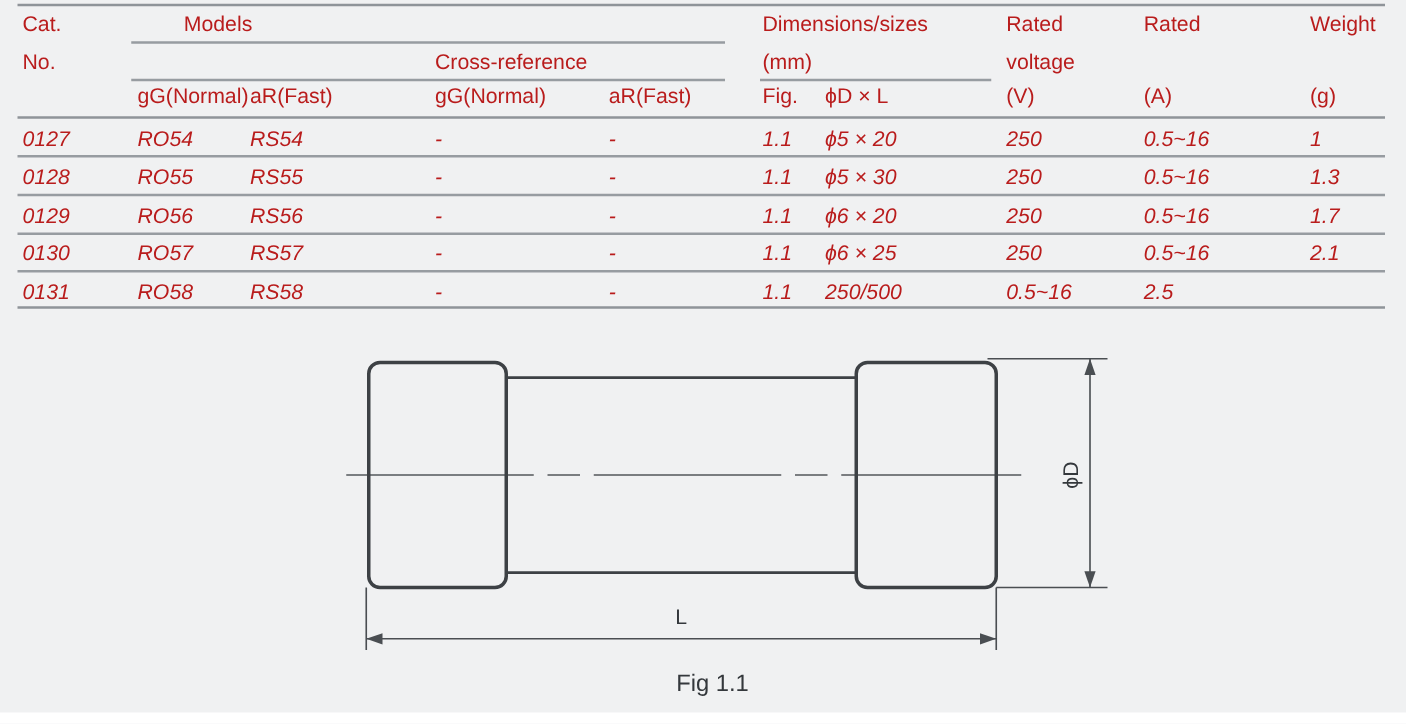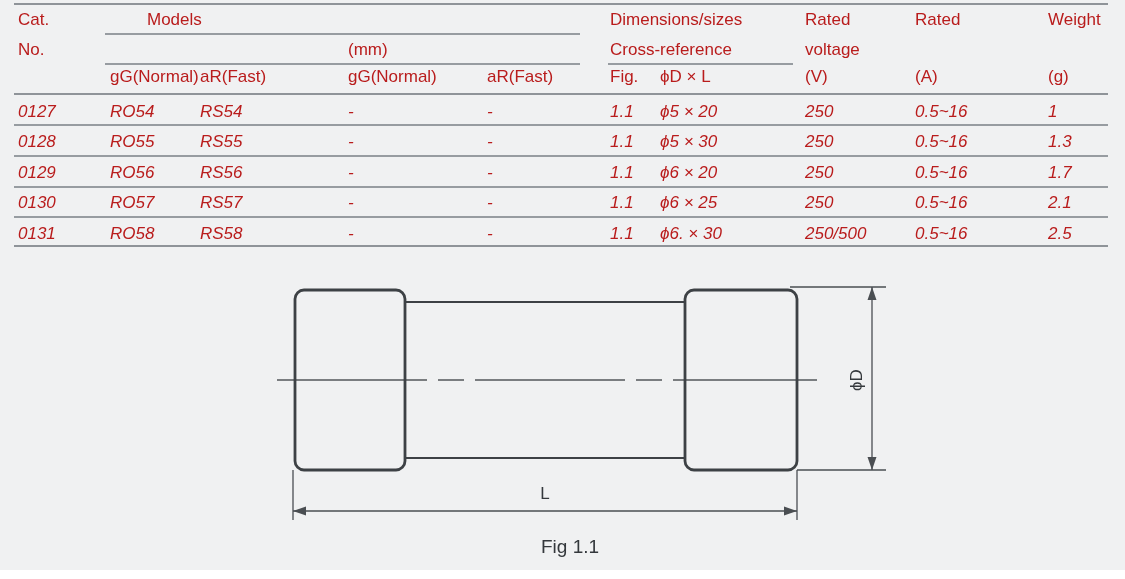--- a/index.html
+++ b/index.html
@@ -53,22 +53,22 @@
     <span class="cell sp2">Dimensions/sizes</span>
     <span class="cell">Rated</span>
     <span class="cell">Rated</span>
     <span class="cell">Weight</span>
   </div>
 
   <div class="hrow" style="top:39px;">
     <span class="cell c1">No.</span>
     <span class="cell"></span>
     <span class="cell"></span>
+    <span class="cell sp2">Cross-reference</span>
     <span class="cell sp2">(mm)</span>
-    <span class="cell sp2">Cross-reference</span>
     <span class="cell">voltage</span>
     <span class="cell"></span>
   </div>
 
   <div class="hrow" style="top:66px;">
     <span class="cell c1"></span>
     <span class="cell">gG(Normal)</span>
     <span class="cell">aR(Fast)</span>
     <span class="cell">gG(Normal)</span>
     <span class="cell">aR(Fast)</span>
@@ -127,21 +127,20 @@
     <span class="cell">0.5~16</span>
     <span class="cell">2.1</span>
   </div>
   <div class="drow" style="top:220px;">
     <span class="cell c1">0131</span>
     <span class="cell">RO58</span>
     <span class="cell">RS58</span>
     <span class="cell">-</span>
     <span class="cell">-</span>
     <span class="cell">1.1</span>
-    <span class="cell">ϕ6. × 30</span>
     <span class="cell">250/500</span>
     <span class="cell">0.5~16</span>
     <span class="cell">2.5</span>
   </div>
 
   <svg style="position:absolute; left:260px; top:268px;" width="650" height="300" viewBox="0 0 650 300">
 
     <line x1="17" y1="112" x2="557" y2="112" stroke="#53575b" stroke-width="1.3" stroke-dasharray="150 11 26 11"></line>
 
     <line x1="145" y1="34" x2="425" y2="34" stroke="#3d4145" stroke-width="2.2"></line>

